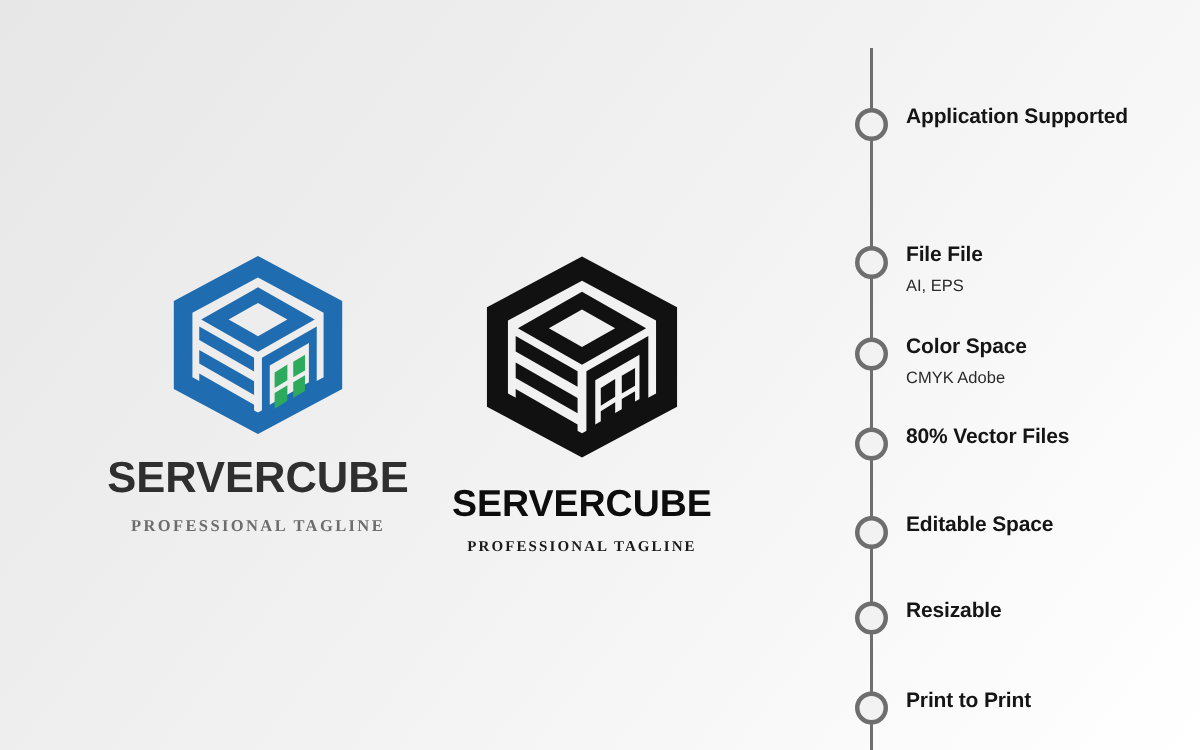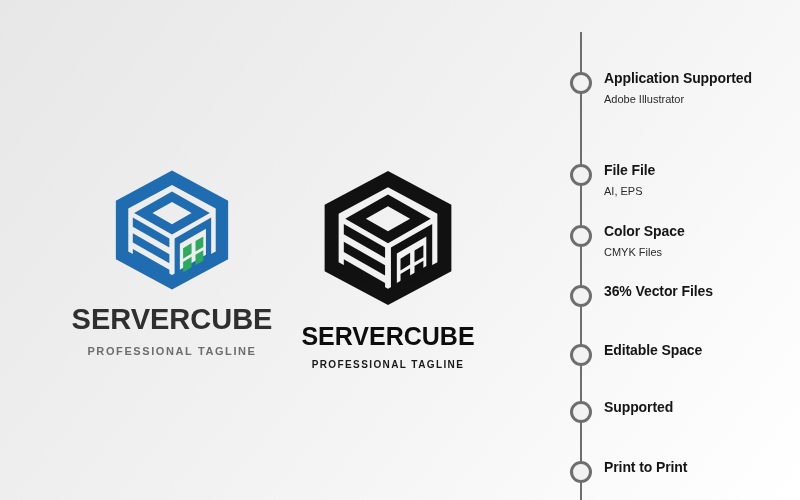--- a/index.html
+++ b/index.html
@@ -41,20 +41,21 @@
   #logo-mono .wordmark {
     font-size: 25px;
     color: #0d0d0d;
     margin-top: 16px;
     letter-spacing: 0px;
   }
   .tagline {
     font-weight: bold;
     line-height: 1;
     white-space: nowrap;
+    font-family: Liberation Serif, serif;
   }
   #logo-primary .tagline {
     font-size: 11px;
     color: #6d6d6d;
     letter-spacing: 1.6px;
     margin-top: 12px;
   }
   #logo-mono .tagline {
     font-size: 10px;
     color: #1a1a1a;
@@ -171,58 +172,57 @@
     <div class="tagline">PROFESSIONAL TAGLINE</div>
   </div>
 
   <div id="timeline">
     <div id="timeline-axis"></div>
 
     <div class="feature-item" style="top:60px">
       <span class="node-icon"></span>
       <span class="feature-text">
         <span class="feature-title">Application Supported</span>
-        <span class="feature-sub" style="display:block">Adobe Illustrator</span>
       </span>
     </div>
 
     <div class="feature-item" style="top:152px">
       <span class="node-icon"></span>
       <span class="feature-text">
         <span class="feature-title">File File</span>
         <span class="feature-sub" style="display:block">AI, EPS</span>
       </span>
     </div>
 
     <div class="feature-item" style="top:213px">
       <span class="node-icon"></span>
       <span class="feature-text">
         <span class="feature-title">Color Space</span>
-        <span class="feature-sub" style="display:block">CMYK Files</span>
+        <span class="feature-sub" style="display:block">CMYK Adobe</span>
       </span>
     </div>
 
     <div class="feature-item" style="top:273px">
       <span class="node-icon"></span>
       <span class="feature-text">
-        <span class="feature-title">36% Vector Files</span>
+        <span class="feature-title">80% Vector Files</span>
       </span>
     </div>
 
     <div class="feature-item" style="top:332px">
       <span class="node-icon"></span>
       <span class="feature-text">
         <span class="feature-title">Editable Space</span>
       </span>
     </div>
 
     <div class="feature-item" style="top:389px">
       <span class="node-icon"></span>
       <span class="feature-text">
-        <span class="feature-title">Supported</span>
+        <span class="feature-title">Resizable</span>
       </span>
     </div>
 
     <div class="feature-item" style="top:449px">
       <span class="node-icon"></span>
       <span class="feature-text">
         <span class="feature-title">Print to Print</span>
       </span>
     </div>
   </div>

